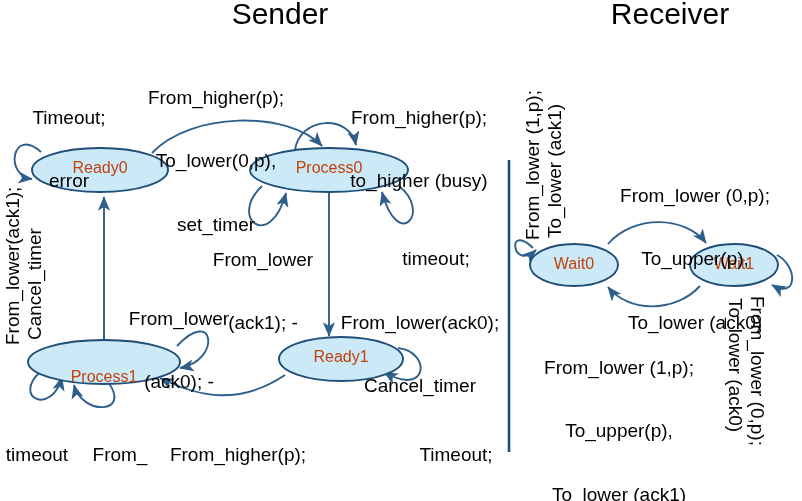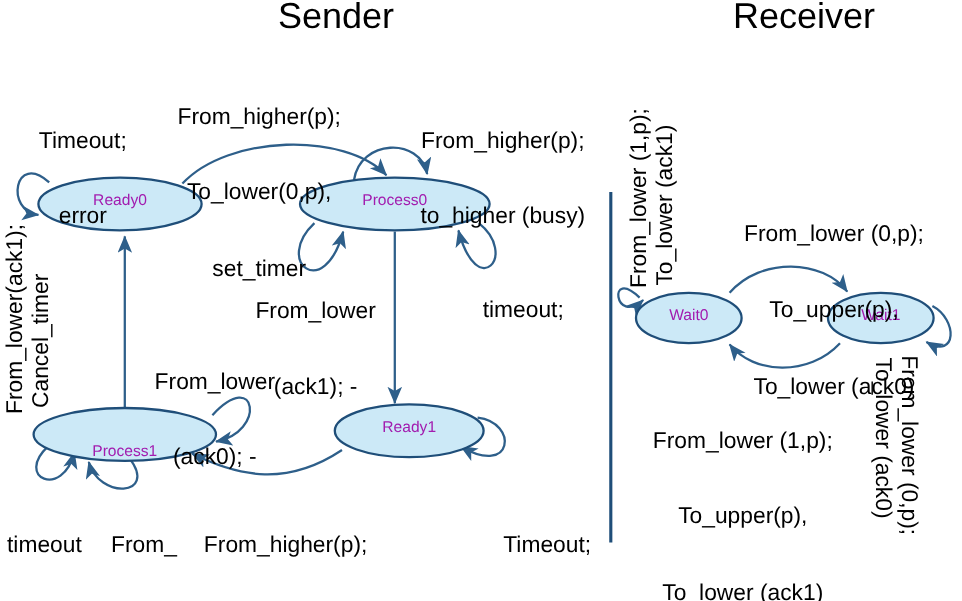--- a/index.html
+++ b/index.html
@@ -39,22 +39,22 @@
     font-size: 30px;
     line-height: 1.05;
     color: #000000;
     text-align: center;
     position: absolute;
     white-space: pre;
     font-family: "Liberation Sans", sans-serif;
   }
   .statelabel {
     position: absolute;
-    font-size: 13px;
-    color: #a21caf;
+    font-size: 16px;
+    color: #c2410c;
     text-align: center;
     white-space: pre;
     font-family: "Liberation Sans", sans-serif;
   }
   .rot-up {
     transform: rotate(-90deg);
     transform-origin: 0 0;
   }
   .rot-down {
     transform: rotate(90deg);
@@ -150,20 +150,24 @@
 
   <div class="lbl" style="left:188px; top:206px; width:150px;">
     <div>From_lower</div>
     <div>(ack1); -</div>
   </div>
 
   <div class="lbl" style="left:356px; top:205px; width:160px;">
     <div>timeout;</div>
   </div>
 
+  <div class="lbl" style="left:330px; top:269px; width:180px;">
+    <div>From_lower(ack0);</div>
+    <div>Cancel_timer</div>
+  </div>
 
   <div class="lbl rot-up" style="left:2px; top:345px; width:160px; text-align:left;">From_lower(ack1);</div>
   <div class="lbl rot-up" style="left:24px; top:340px; width:150px; text-align:left;">Cancel_timer</div>
 
   <div class="lbl" style="left:104px; top:265px; width:150px;">
     <div>From_lower</div>
     <div>(ack0); -</div>
   </div>
 
   <div class="lbl" style="left:-2px; top:401px; width:78px;">

